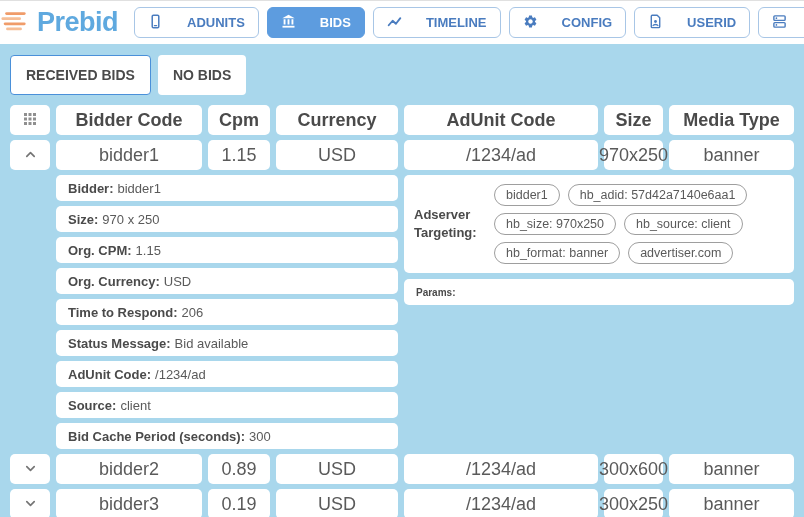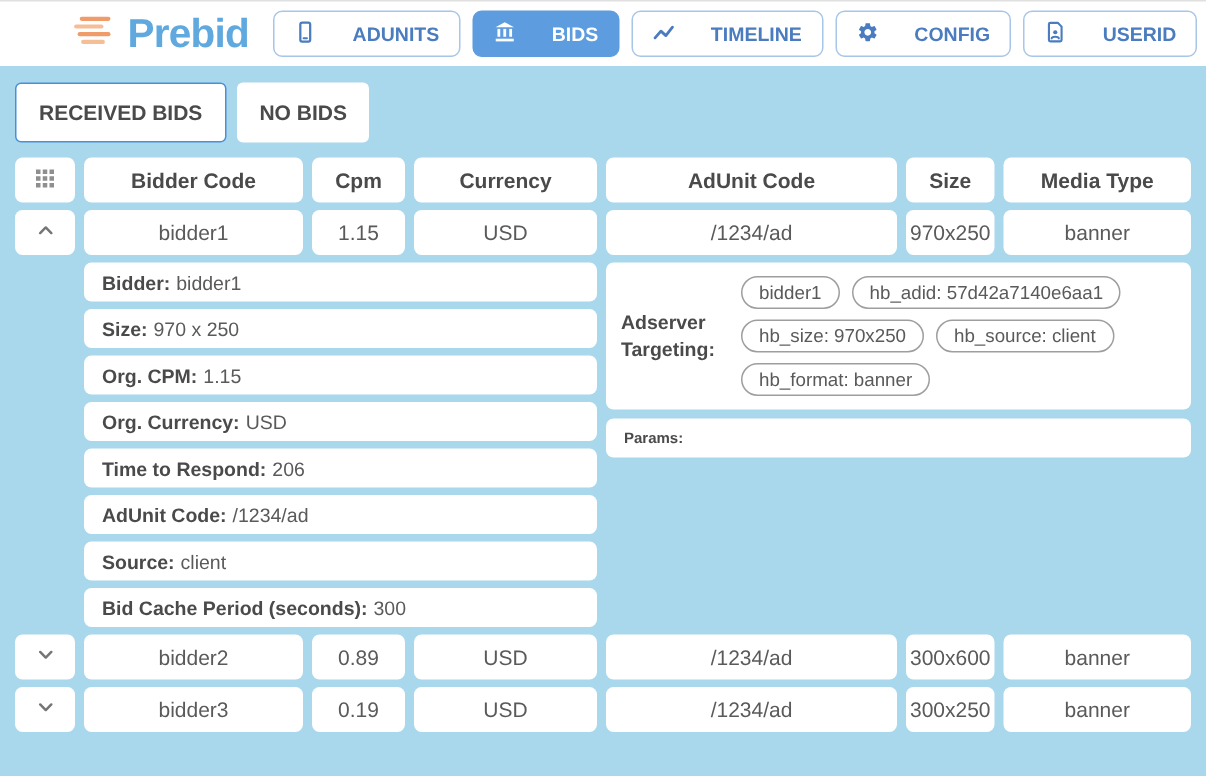--- a/index.html
+++ b/index.html
@@ -5,21 +5,20 @@
   * { box-sizing: border-box; margin: 0; padding: 0; }
   html,body { width: 804px; height: 517px; }
   body {
     font-family: "Liberation Sans", sans-serif;
     background: #A9D7EC;
     overflow: hidden;
   }
   .header {
     height: 44px; background: #fff;
     display: flex; align-items: center;
-    padding-left: 48px;
     border-top: 1px solid #e0e0e0;
   }
   .logo { display: flex; align-items: center; gap: 9px; margin-right: 16px; }
   .logo-text { font-size: 27px; font-weight: bold; color: #5FA9DF; letter-spacing: -0.5px; }
   .nav { display: flex; gap: 8px; }
   .nav-btn {
     display: flex; align-items: center; gap: 24px;
     height: 31px; padding: 0 13px;
     border: 1px solid #A8C6E6; border-radius: 6px;
     background: #fff; color: #4A7CBF;
@@ -40,21 +39,21 @@
 
   .trow, .details {
     display: grid;
     grid-template-columns: 40px 146px 62px 122px 194px 59px 1fr;
     column-gap: 6px;
   }
   .trow { margin-bottom: 5px; }
   .cell {
     background: #fff; border-radius: 5px; height: 30px;
     display: flex; align-items: center; justify-content: center;
-    font-size: 14px; color: #5A5A5A;
+    font-size: 18px; color: #5A5A5A;
   }
   .cell.head { font-weight: bold; color: #4A4A4A; }
   .cell.ctrl { cursor: pointer; }
 
   .details { margin-bottom: 5px; }
   .dleft { grid-column: 2 / 5; }
   .dright { grid-column: 5 / 8; }
   .dbox {
     background: #fff; border-radius: 5px; height: 26px;
     display: flex; align-items: center; gap: 4px;
@@ -221,20 +220,24 @@
       </div>
       <div class="dbox">
         <span class="dlabel">Org. Currency:</span>
         <span>USD</span>
       </div>
       <div class="dbox">
         <span class="dlabel">Time to Respond:</span>
         <span>206</span>
       </div>
       <div class="dbox">
+        <span class="dlabel">Status Message:</span>
+        <span>Bid available</span>
+      </div>
+      <div class="dbox">
         <span class="dlabel">AdUnit Code:</span>
         <span>/1234/ad</span>
       </div>
       <div class="dbox">
         <span class="dlabel">Source:</span>
         <span>client</span>
       </div>
       <div class="dbox">
         <span class="dlabel">Bid Cache Period (seconds):</span>
         <span>300</span>
@@ -242,20 +245,21 @@
     </div>
     <div class="dright">
       <div class="targeting">
         <div class="tlabel">Adserver Targeting:</div>
         <div class="chips">
           <span class="chip">bidder1</span>
           <span class="chip">hb_adid: 57d42a7140e6aa1</span>
           <span class="chip">hb_size: 970x250</span>
           <span class="chip">hb_source: client</span>
           <span class="chip">hb_format: banner</span>
+          <span class="chip">advertiser.com</span>
         </div>
       </div>
       <div class="params">
         <span>Params:</span>
       </div>
     </div>
   </div>
 
   <div class="trow">
     <div class="cell ctrl">

